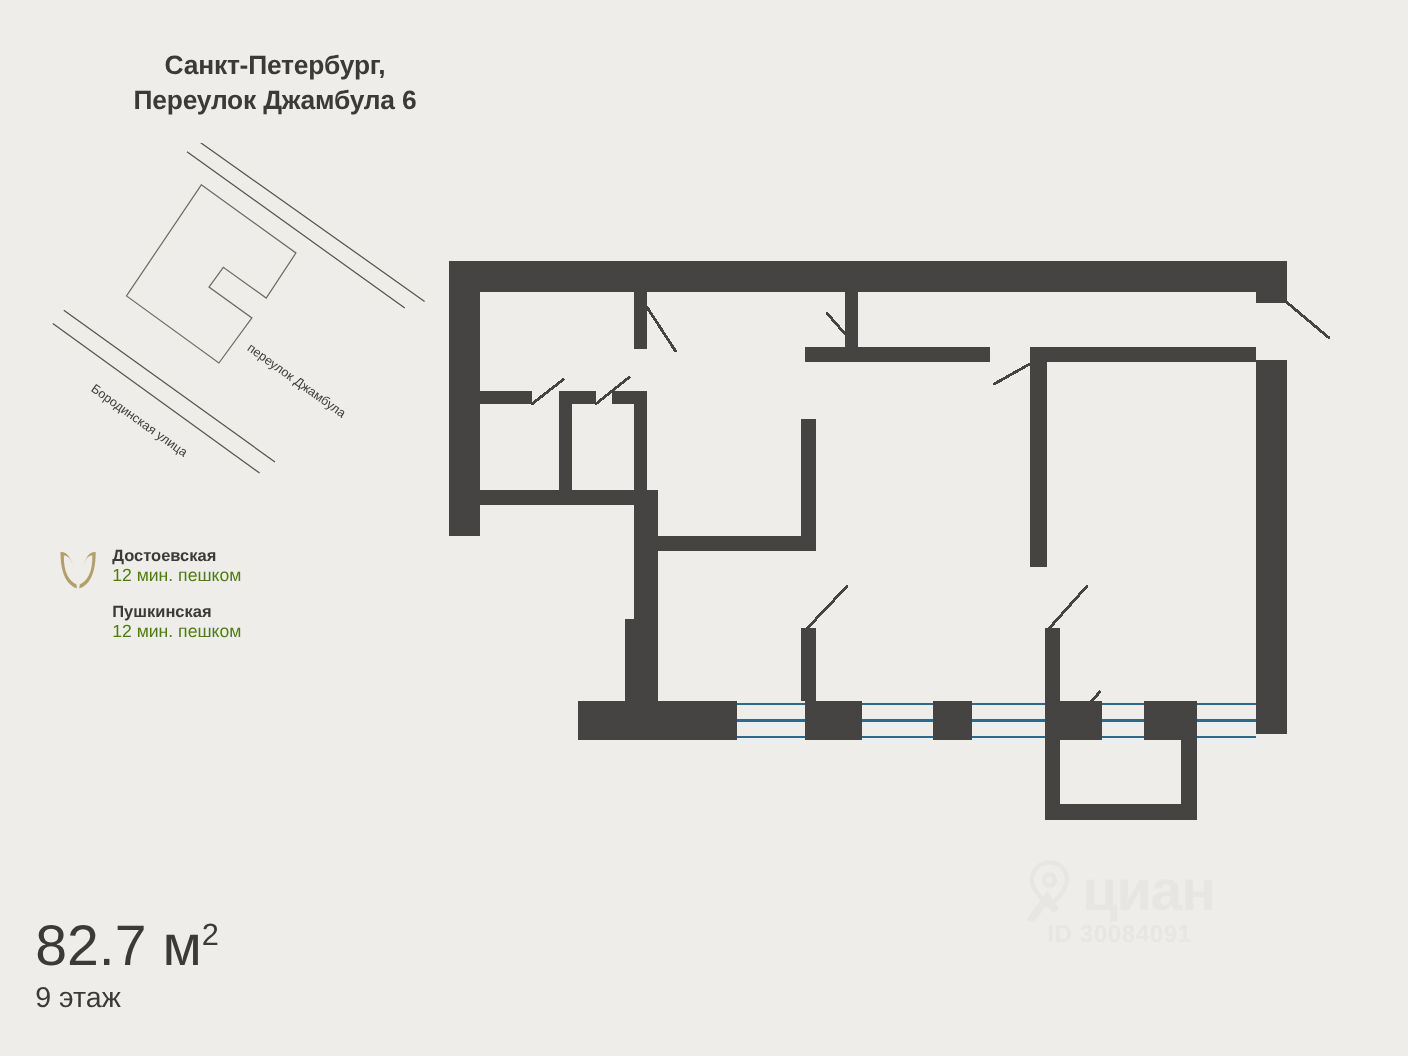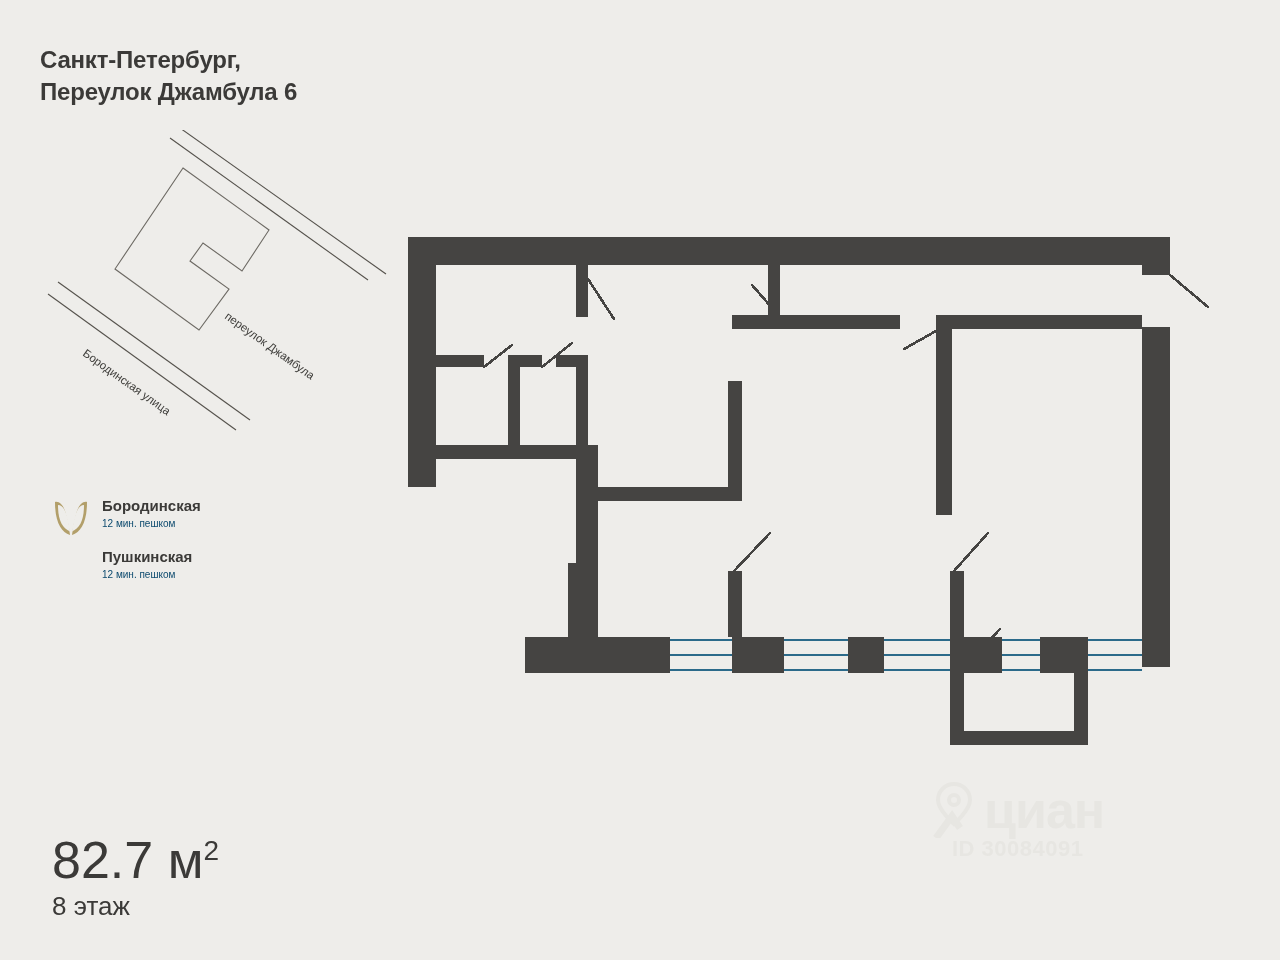--- a/index.html
+++ b/index.html
@@ -25,20 +25,21 @@
     top: 44px;
     width: 420px;
   }
   #address-block .addr-line {
     font-size: 24px;
     font-weight: 700;
     line-height: 32px;
     letter-spacing: -0.2px;
     color: #3b3a38;
     white-space: pre;
+    text-align: center;
   }
 
   
   #mini-map {
     position: absolute;
     left: 20px;
     top: 130px;
     width: 380px;
     height: 340px;
   }
@@ -66,31 +67,30 @@
   .metro-stations { padding-top: 2px; }
   .metro-station { margin-bottom: 14px; }
   .metro-station:last-child { margin-bottom: 0; }
   .metro-name {
     font-size: 15px;
     font-weight: 600;
     line-height: 19px;
     color: #3b3a38;
   }
   .metro-time {
-    font-size: 10px;
+    font-size: 16px;
     line-height: 18px;
-    color: #0c4a6e;
+    color: #4d7c0f;
   }
 
   
   #area-block {
     position: absolute;
     left: 32px;
     bottom: 38px;
-    margin-left: 20px;
   }
   #area-value {
     font-size: 52px;
     font-weight: 400;
     line-height: 56px;
     letter-spacing: 0px;
     color: #3b3a38;
     white-space: nowrap;
   }
   #area-value sup {
@@ -178,34 +178,34 @@
     <div class="metro-logo">
       <svg width="38" height="44" viewBox="0 0 38 44" xmlns="http://www.w3.org/2000/svg">
         <path d="M3 6 C3 26, 9 36, 18 39 C 17 30, 15 22, 13 15 C 11 9, 7 5, 3 6 Z" fill="#b29f6a"></path>
         <path d="M35 6 C35 26, 29 36, 20 39 C 21 30, 23 22, 25 15 C 27 9, 31 5, 35 6 Z" fill="#b29f6a"></path>
         <path d="M6 9 C6 24, 10 32, 18 35.5 C 17 28, 15.5 21, 13.5 16 C 11.5 11, 9 9, 6 9 Z" fill="#eeedea"></path>
         <path d="M32 9 C32 24, 28 32, 20 35.5 C 21 28, 22.5 21, 24.5 16 C 26.5 11, 29 9, 32 9 Z" fill="#eeedea"></path>
       </svg>
     </div>
     <div class="metro-stations">
       <div class="metro-station">
-        <div class="metro-name">Бородинская</div>
+        <div class="metro-name">Достоевская</div>
         <div class="metro-time">12 мин. пешком</div>
       </div>
       <div class="metro-station">
         <div class="metro-name">Пушкинская</div>
         <div class="metro-time">12 мин. пешком</div>
       </div>
     </div>
   </div>
 </div>
 
 <div id="area-block">
   <div id="area-value"><span>82.7 м</span><sup>2</sup></div>
-  <div id="floor-value">8 этаж</div>
+  <div id="floor-value">9 этаж</div>
 </div>
 
 <div id="floorplan">
   <svg width="840" height="560" viewBox="0 0 840 560" xmlns="http://www.w3.org/2000/svg" shape-rendering="crispEdges">
 
     <g fill="#454442">
 
       <rect x="28" y="22" width="762" height="28"></rect>
 
       <rect x="28" y="22" width="28" height="250"></rect>

